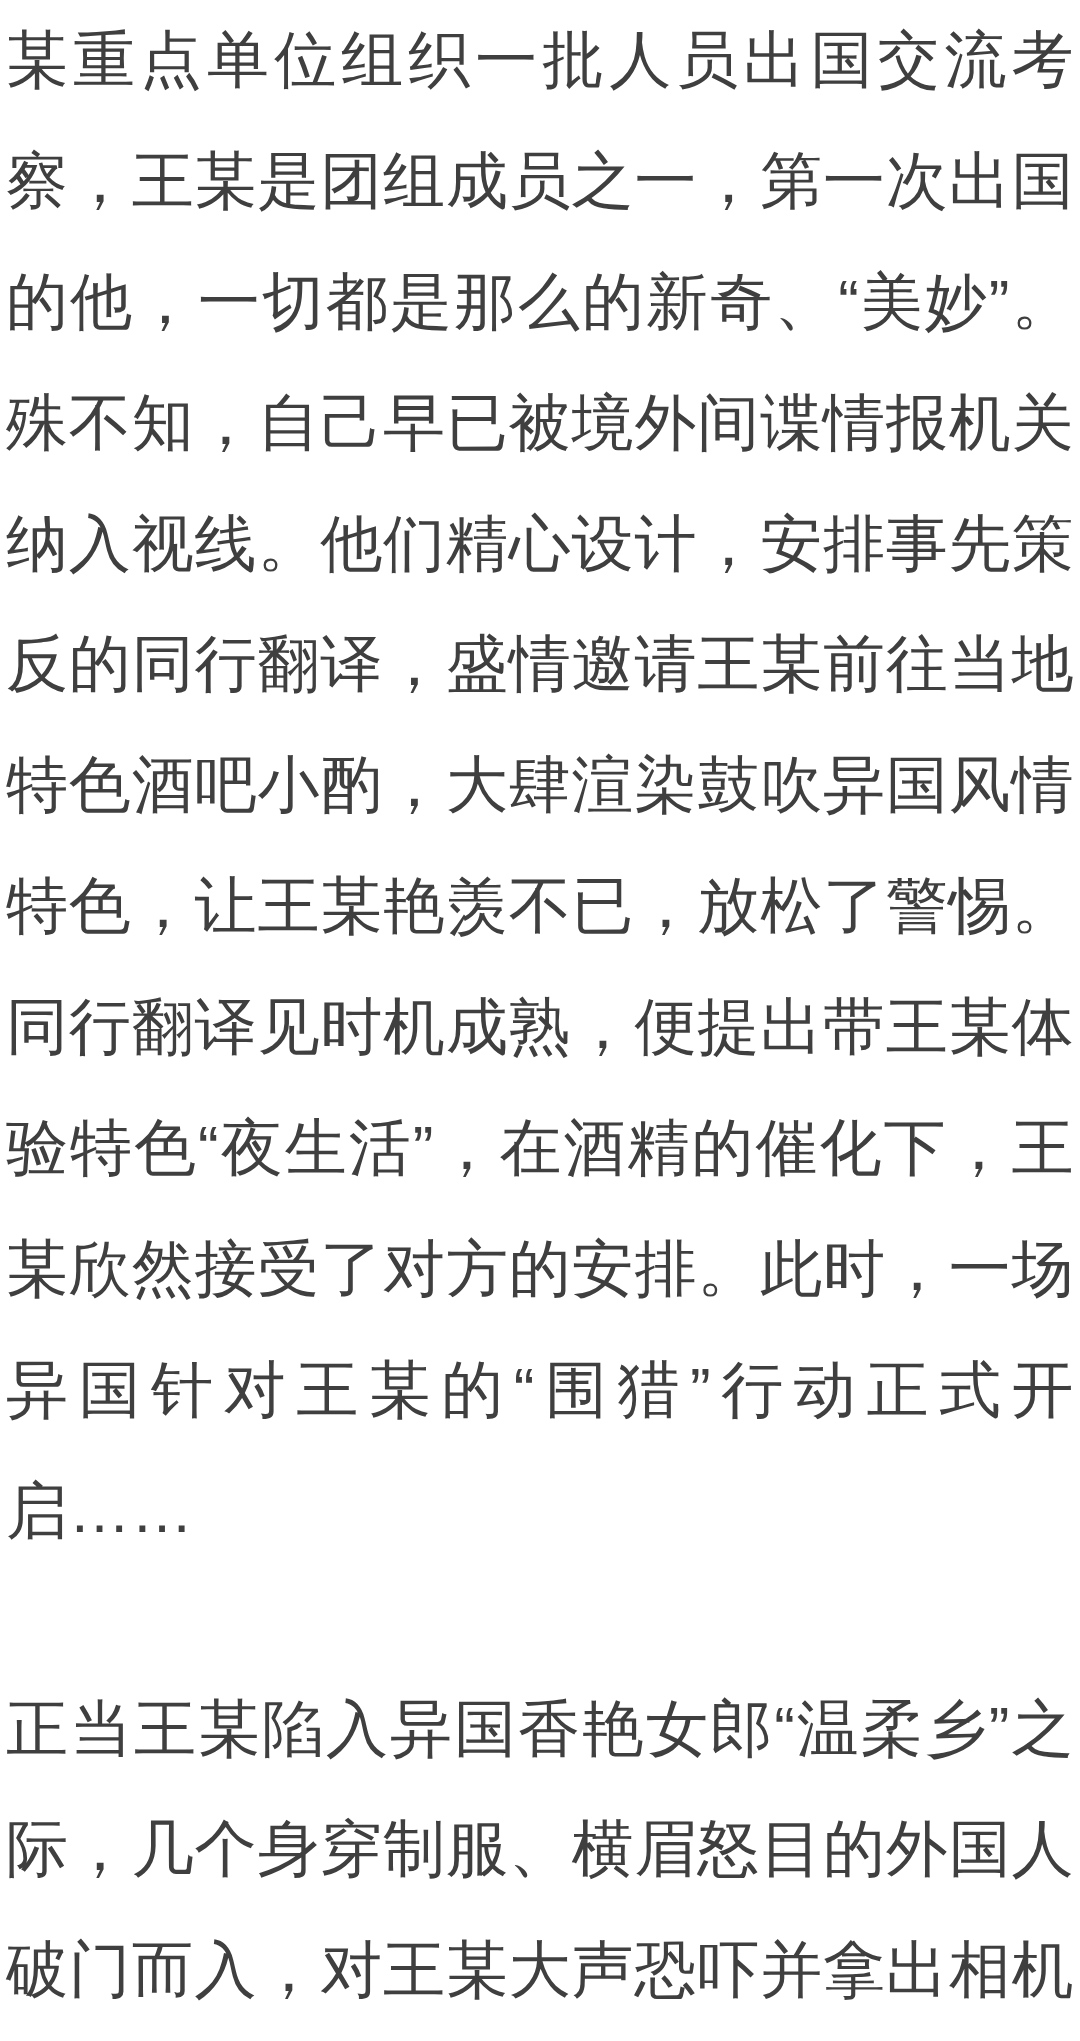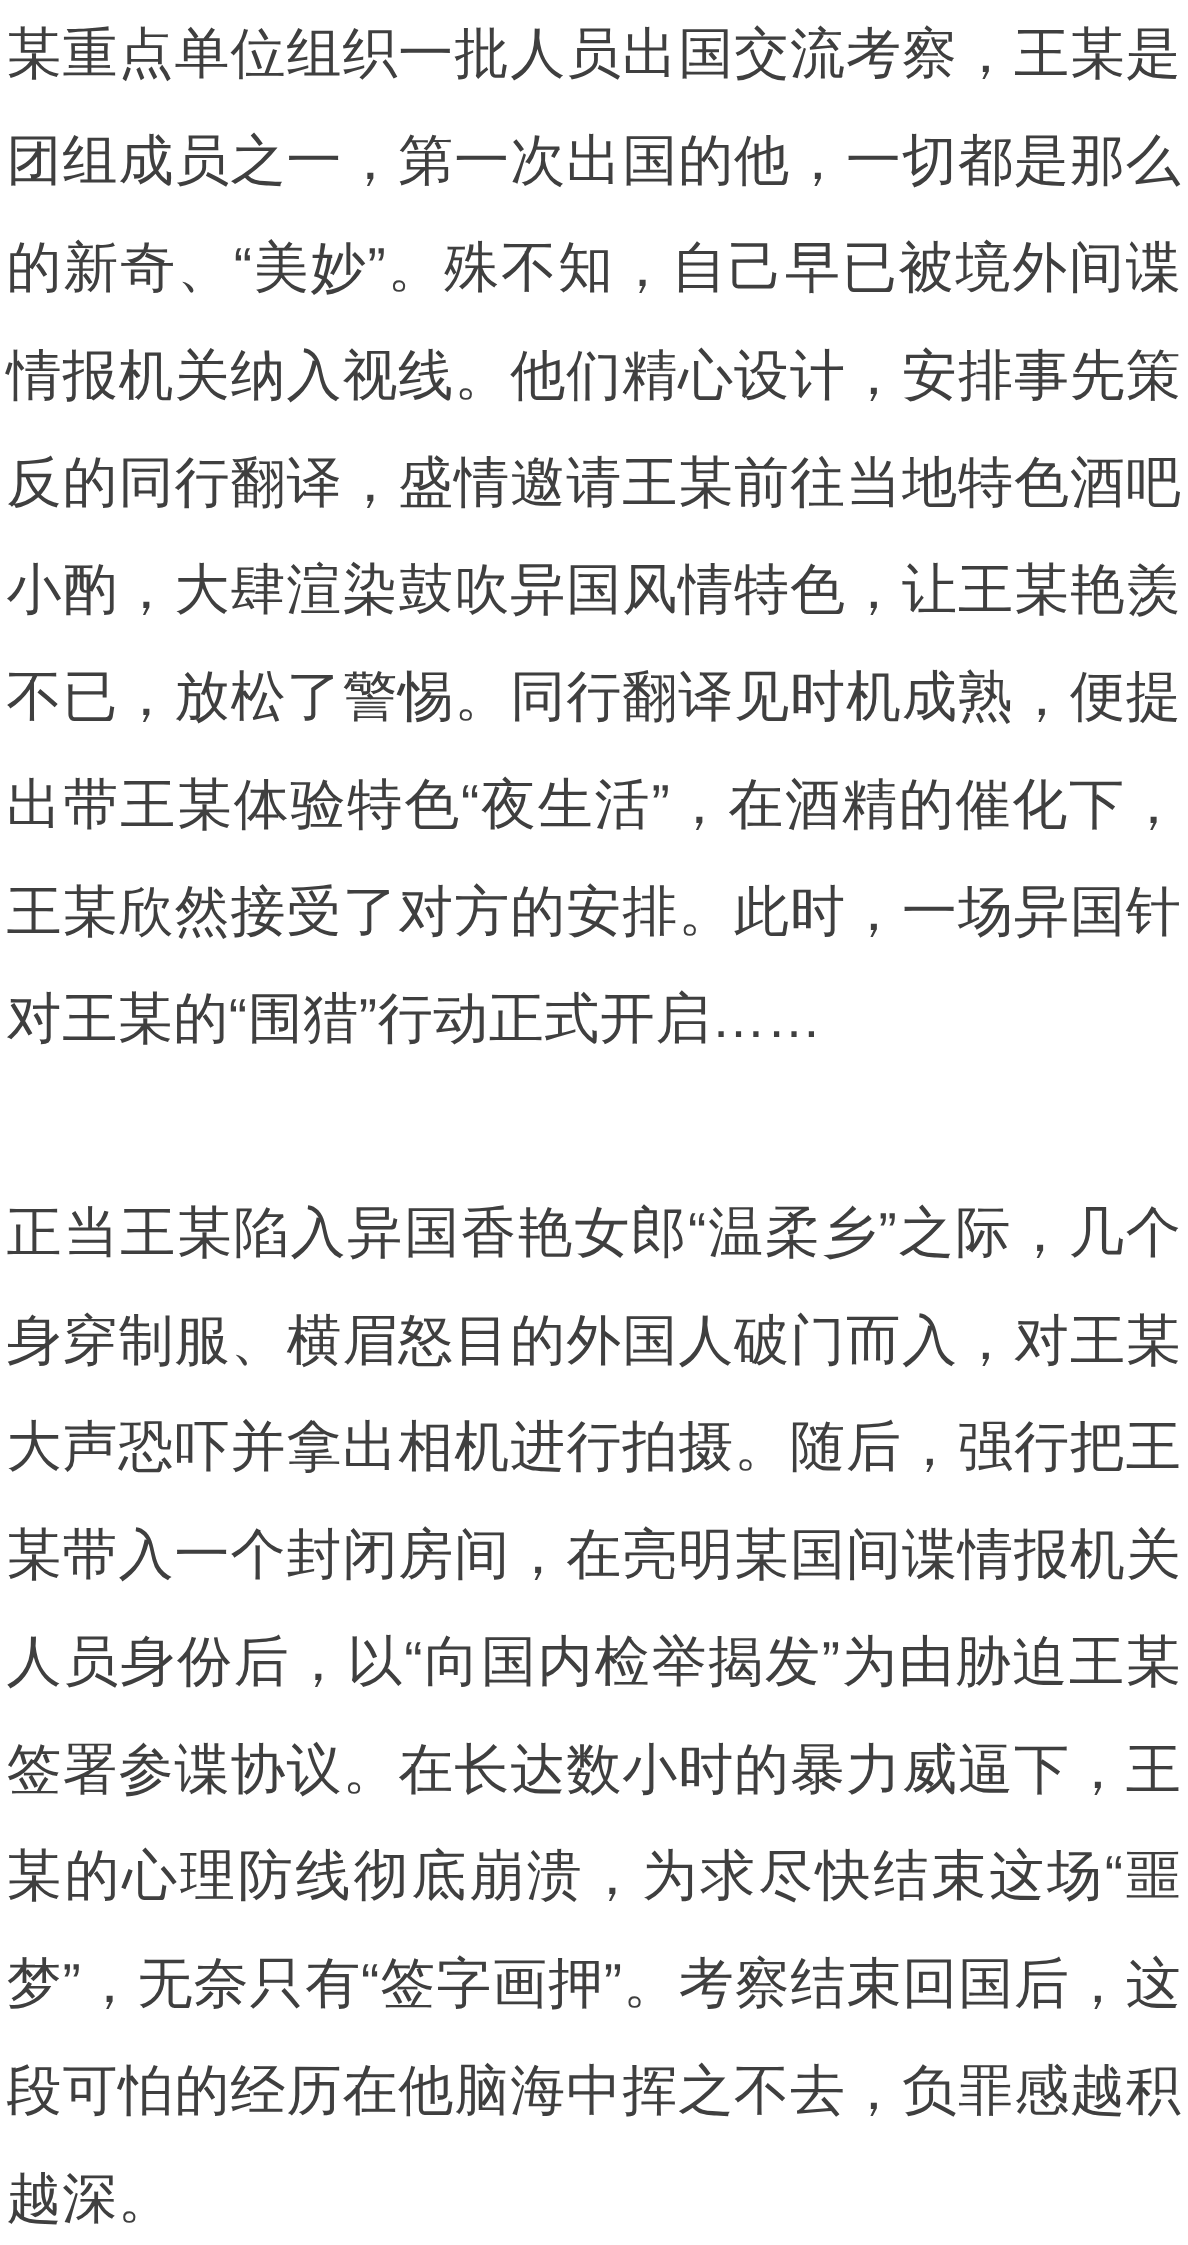--- a/index.html
+++ b/index.html
@@ -11,21 +11,21 @@
   .article {
     box-sizing: border-box;
     width: 1080px;
     min-height: 2041px;
     padding: 0 6px;
     overflow: hidden;
   }
   .article p {
     margin: 0 0 97px 0;
     font-family: "Liberation Sans", "DejaVu Sans", sans-serif;
-    font-size: 50px;
+    font-size: 62px;
     line-height: 1.95;
     letter-spacing: 0.5px;
     color: #3f3f3f;
     text-align: justify;
     text-justify: inter-ideograph;
     word-break: break-all;
   }
   .article p:last-child {
     margin-bottom: 0;
   }

